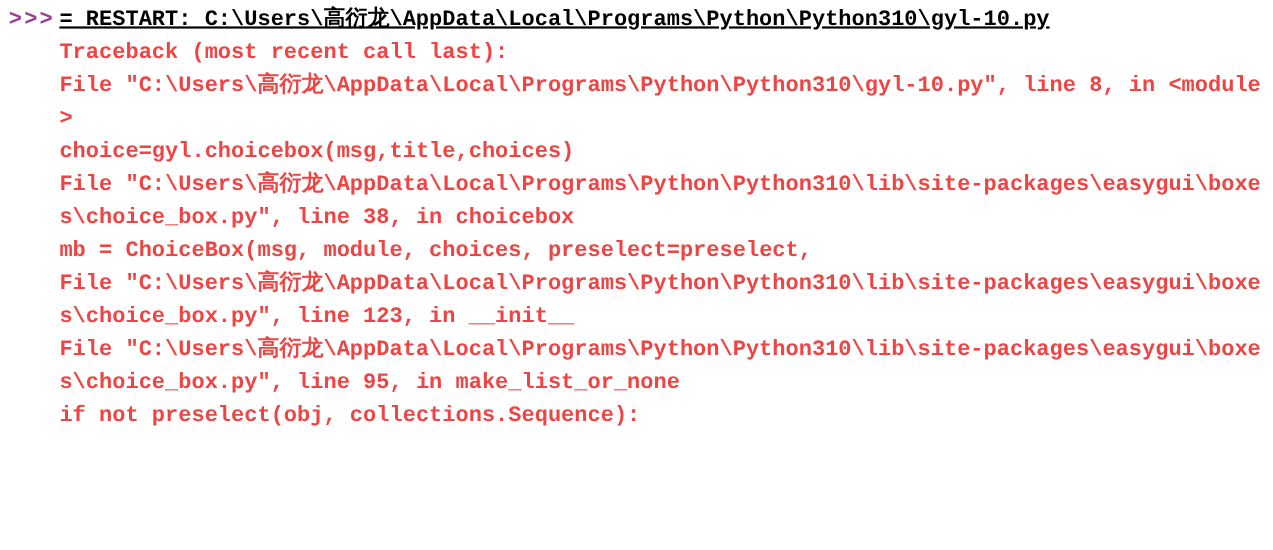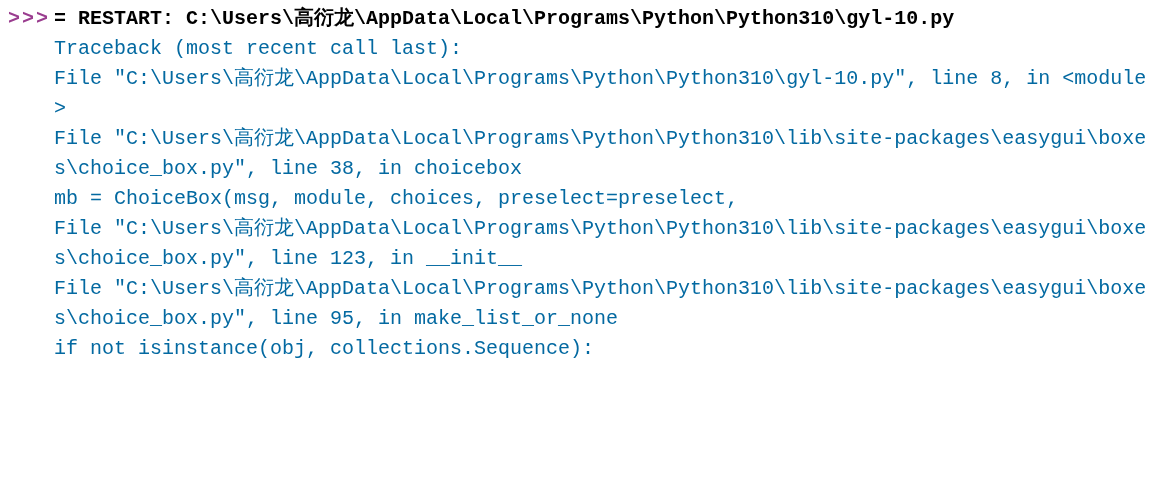--- a/index.html
+++ b/index.html
@@ -28,34 +28,36 @@
       padding-right: 4px;
     }
     .output {
       flex: 1;
       overflow-wrap: break-word;
       word-break: break-all;
     }
     .restart-line {
       color: #000000;
       font-weight: bold;
+      text-decoration: underline;
     }
     .error-line {
-      color: #0369a1;
-      font-weight: normal;
+      color: #ef4444;
+      font-weight: bold;
     }
   </style>
 </head>
 <body>
 
 <div class="console">
   <div class="prompt">&gt;&gt;&gt;</div>
   <div class="output">
     <div class="restart-line">= RESTART: C:\Users\高衍龙\AppData\Local\Programs\Python\Python310\gyl-10.py</div>
     <div class="error-line">Traceback (most recent call last):</div>
     <div class="error-line">  File "C:\Users\高衍龙\AppData\Local\Programs\Python\Python310\gyl-10.py", line 8, in &lt;module&gt;</div>
+    <div class="error-line">    choice=gyl.choicebox(msg,title,choices)</div>
     <div class="error-line">  File "C:\Users\高衍龙\AppData\Local\Programs\Python\Python310\lib\site-packages\easygui\boxes\choice_box.py", line 38, in choicebox</div>
     <div class="error-line">    mb = ChoiceBox(msg, module, choices, preselect=preselect,</div>
     <div class="error-line">  File "C:\Users\高衍龙\AppData\Local\Programs\Python\Python310\lib\site-packages\easygui\boxes\choice_box.py", line 123, in __init__</div>
     <div class="error-line">  File "C:\Users\高衍龙\AppData\Local\Programs\Python\Python310\lib\site-packages\easygui\boxes\choice_box.py", line 95, in make_list_or_none</div>
-    <div class="error-line">    if not isinstance(obj, collections.Sequence):</div>
+    <div class="error-line">    if not preselect(obj, collections.Sequence):</div>
   </div>
 </div>
 
 </body></html>

